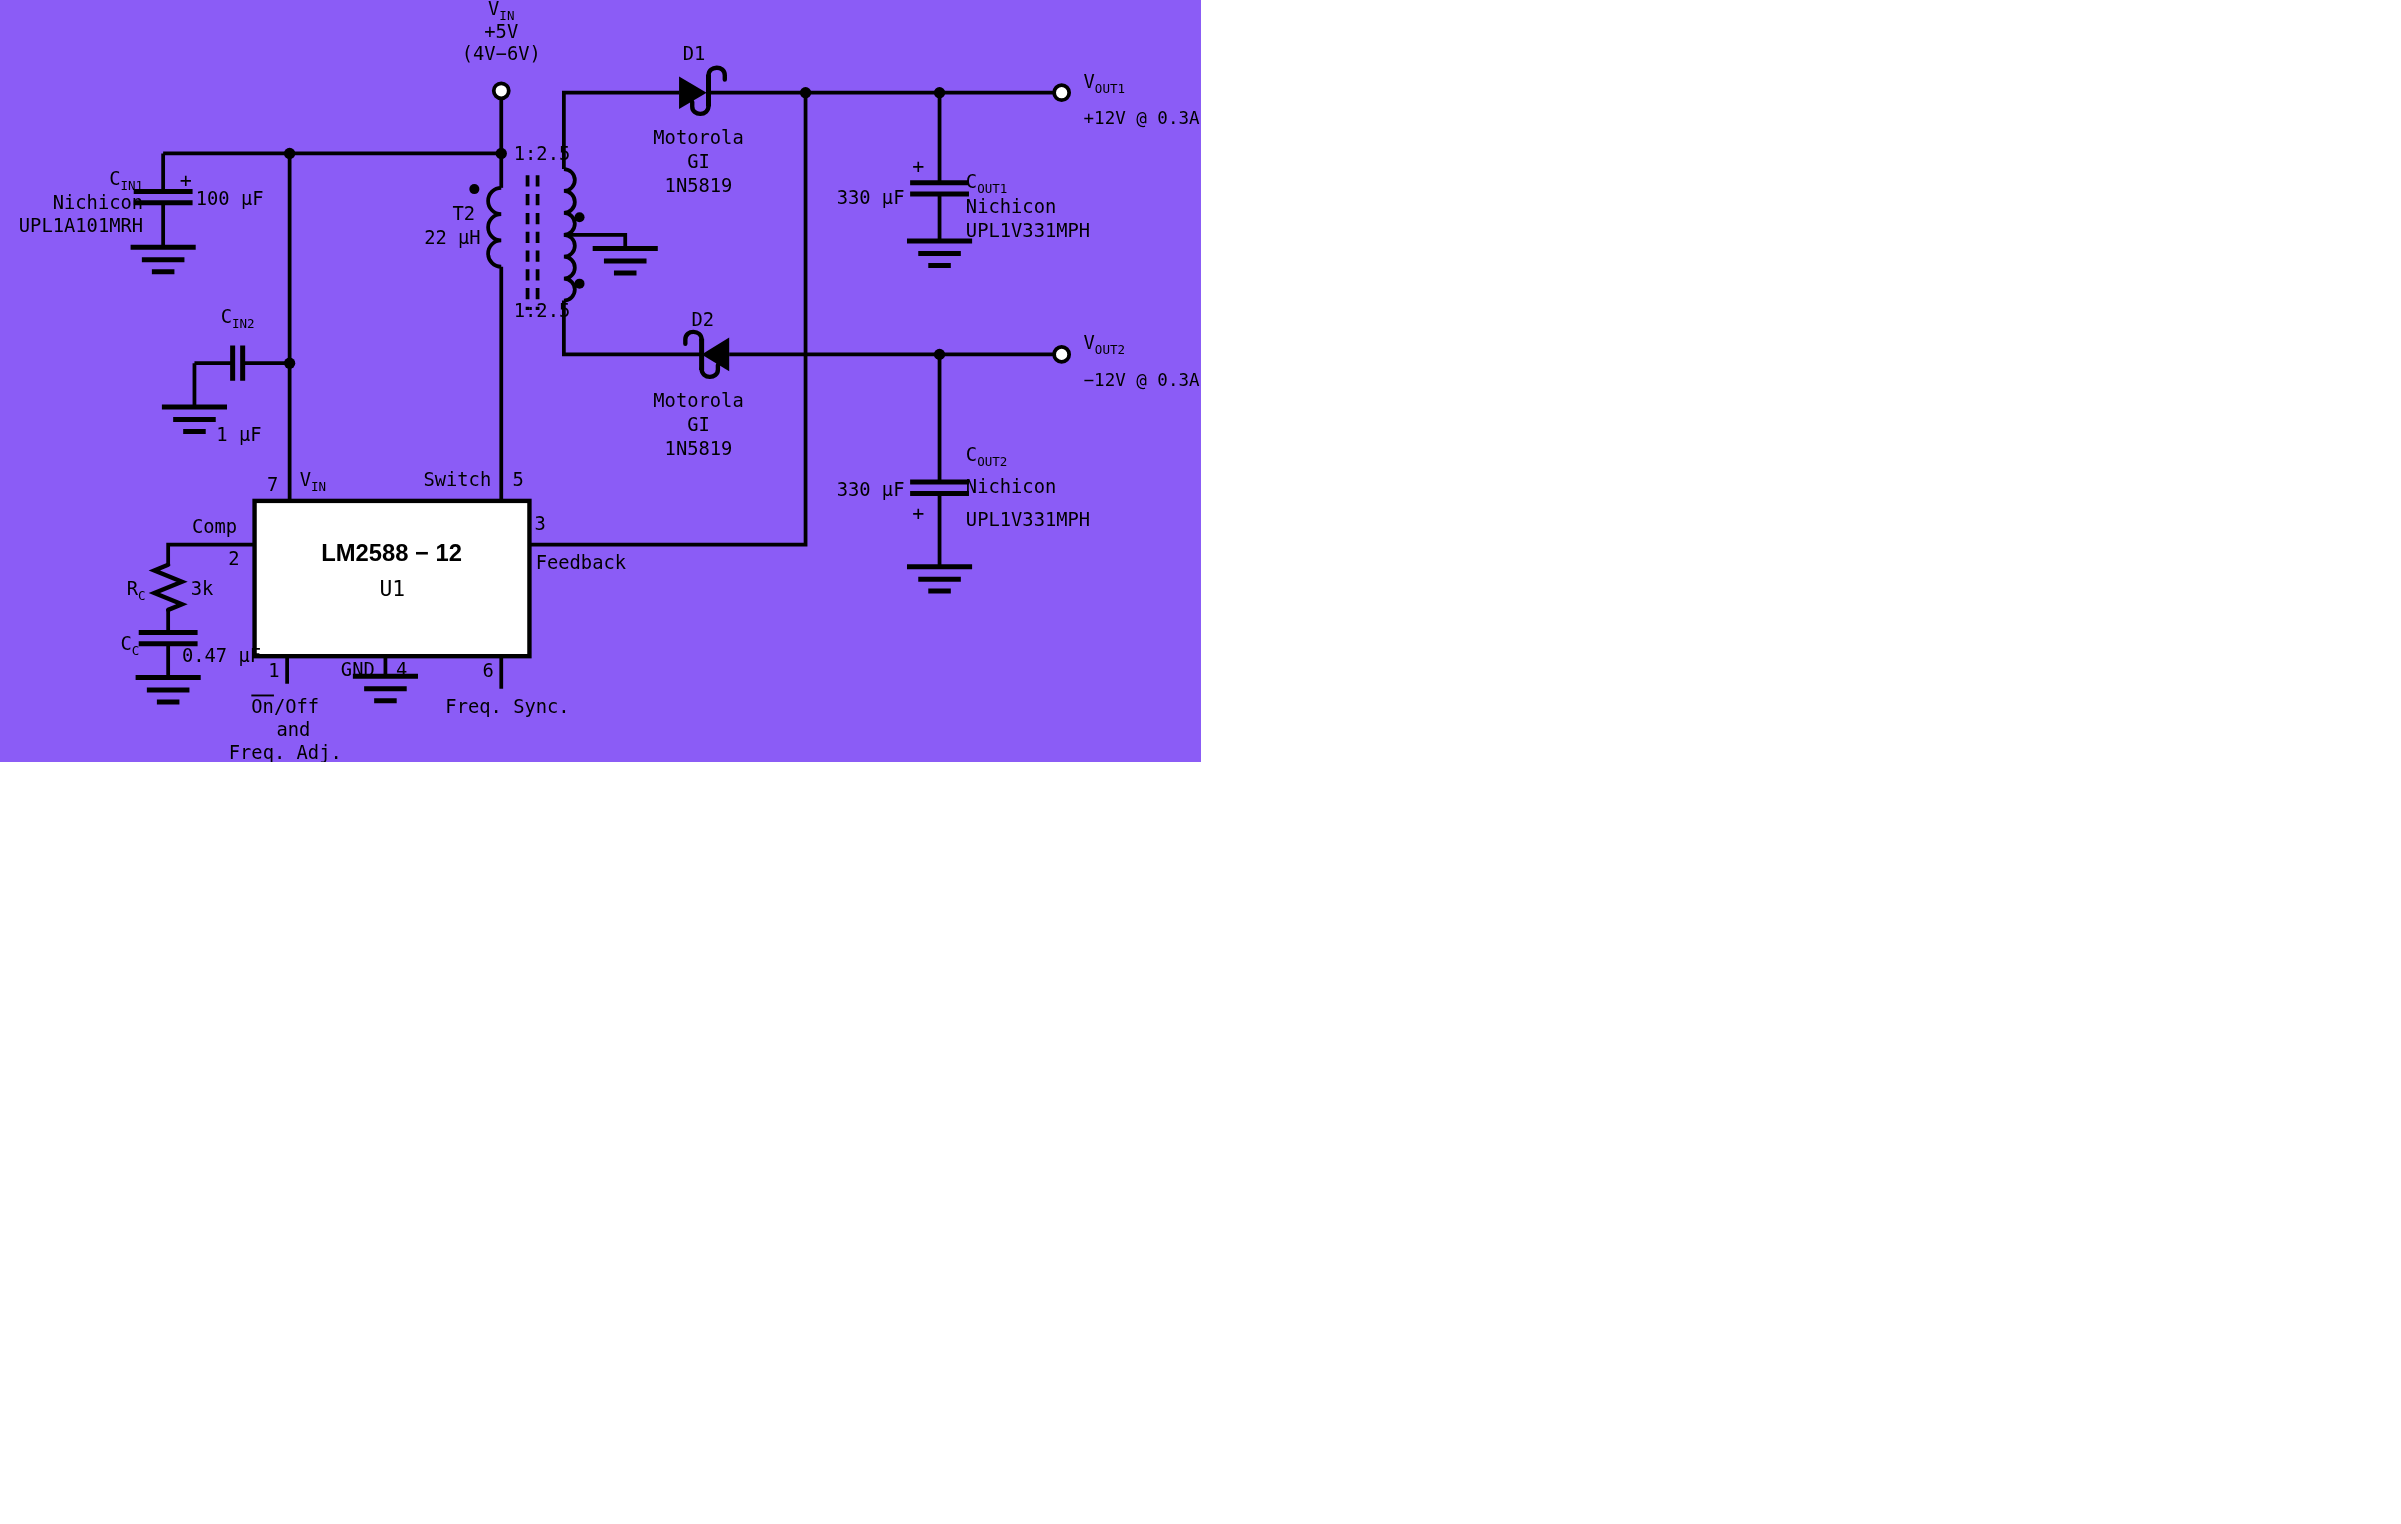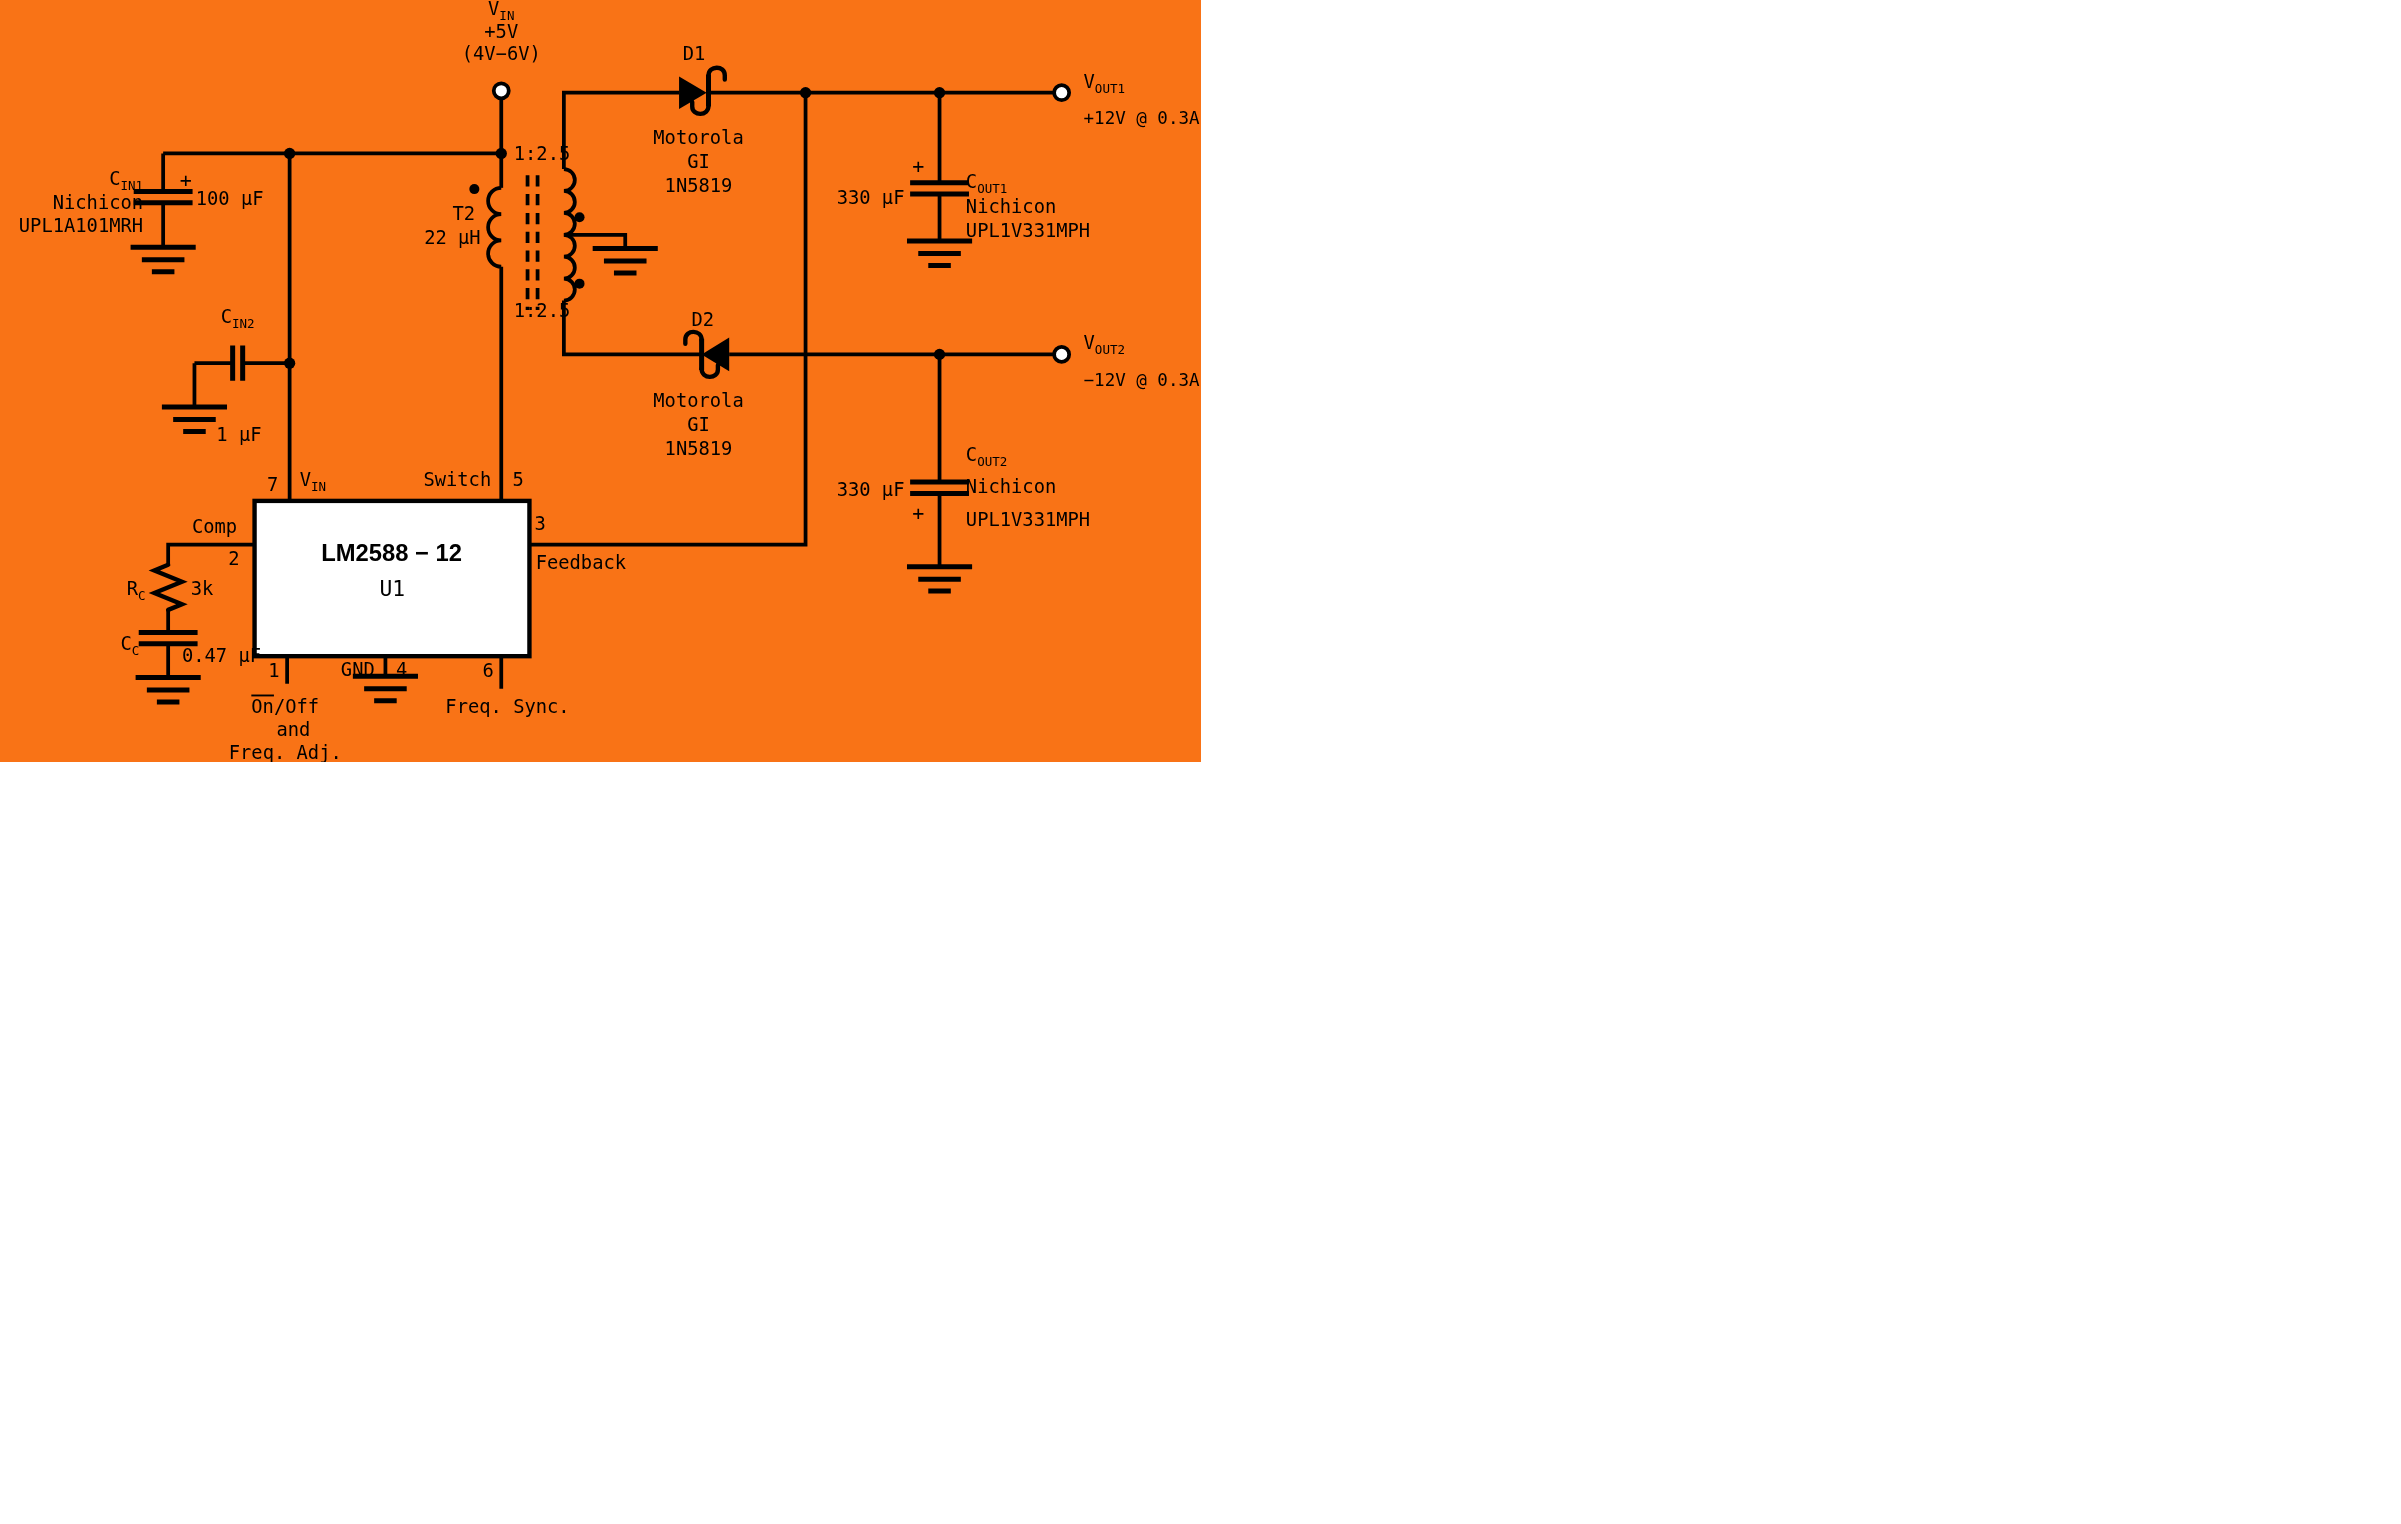--- a/index.html
+++ b/index.html
@@ -1,16 +1,16 @@
 <!DOCTYPE html>
 <html style="font-size:10px"><head>
 <meta charset="utf-8">
 <style>
   html,body{margin:0;padding:0;background:#fff;}
-  .page{width:1201px;height:762px;background:#f97316;overflow:hidden;}
+  .page{width:1201px;height:762px;background:#8b5cf6;overflow:hidden;}
   svg{display:block;}
   text{font-family:"DejaVu Sans Mono", monospace;font-size:30px;fill:#000;}
   .sub{font-size:20px;}
   .small{font-size:28px;}
   .ictitle{font-family:"Liberation Sans", sans-serif;font-weight:bold;font-size:38px;}
   .icref{font-size:34px;}
   .plus{font-size:32px;}
   .ovl{text-decoration:overline;}
   .wire{stroke:#000;stroke-width:6;fill:none;}
   .thick{stroke:#000;stroke-width:8;fill:none;}

